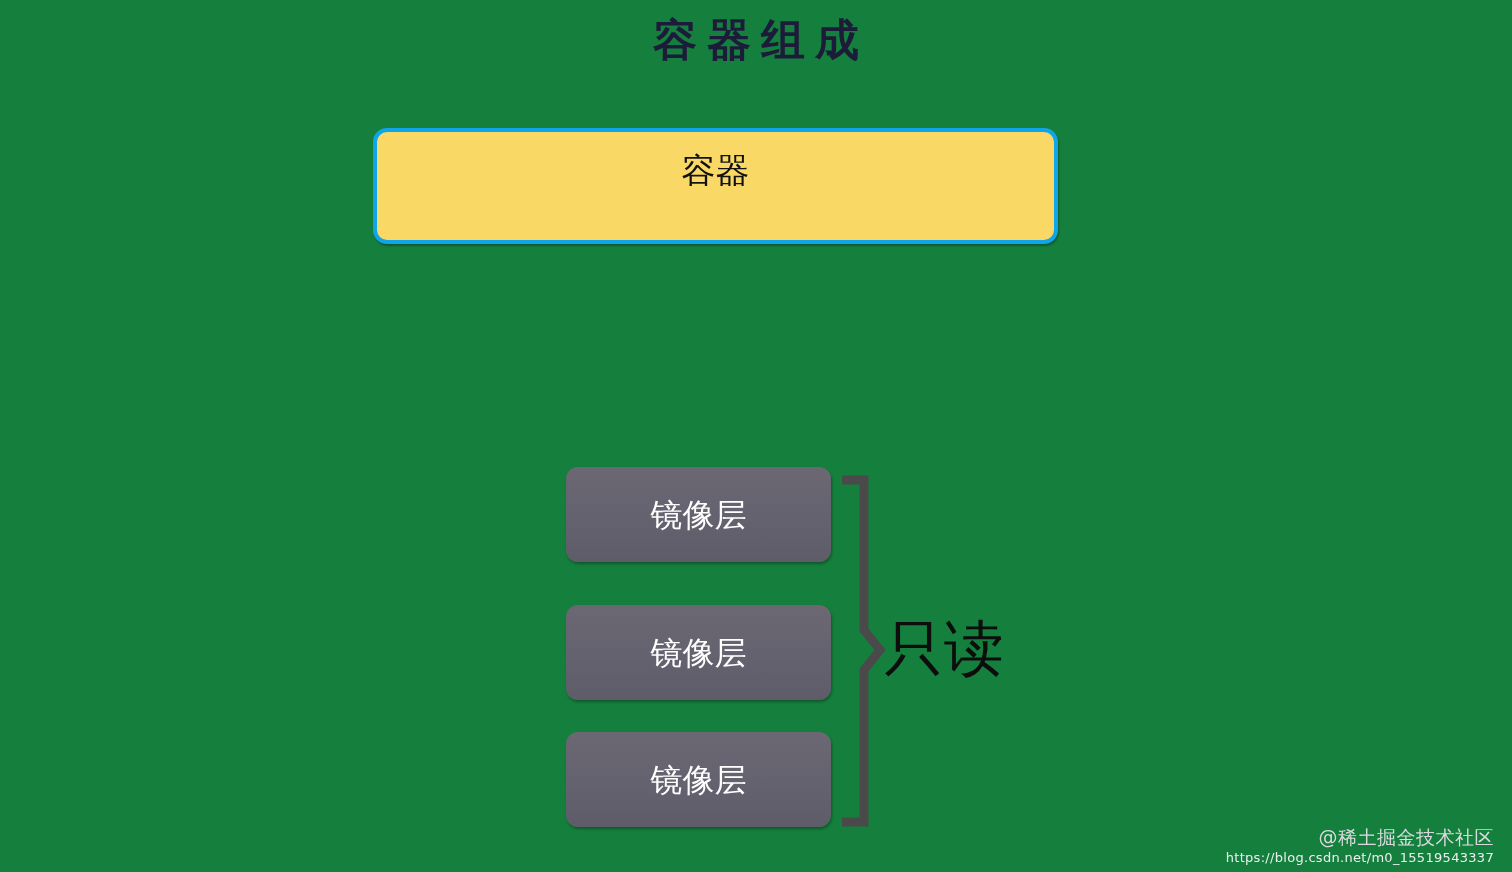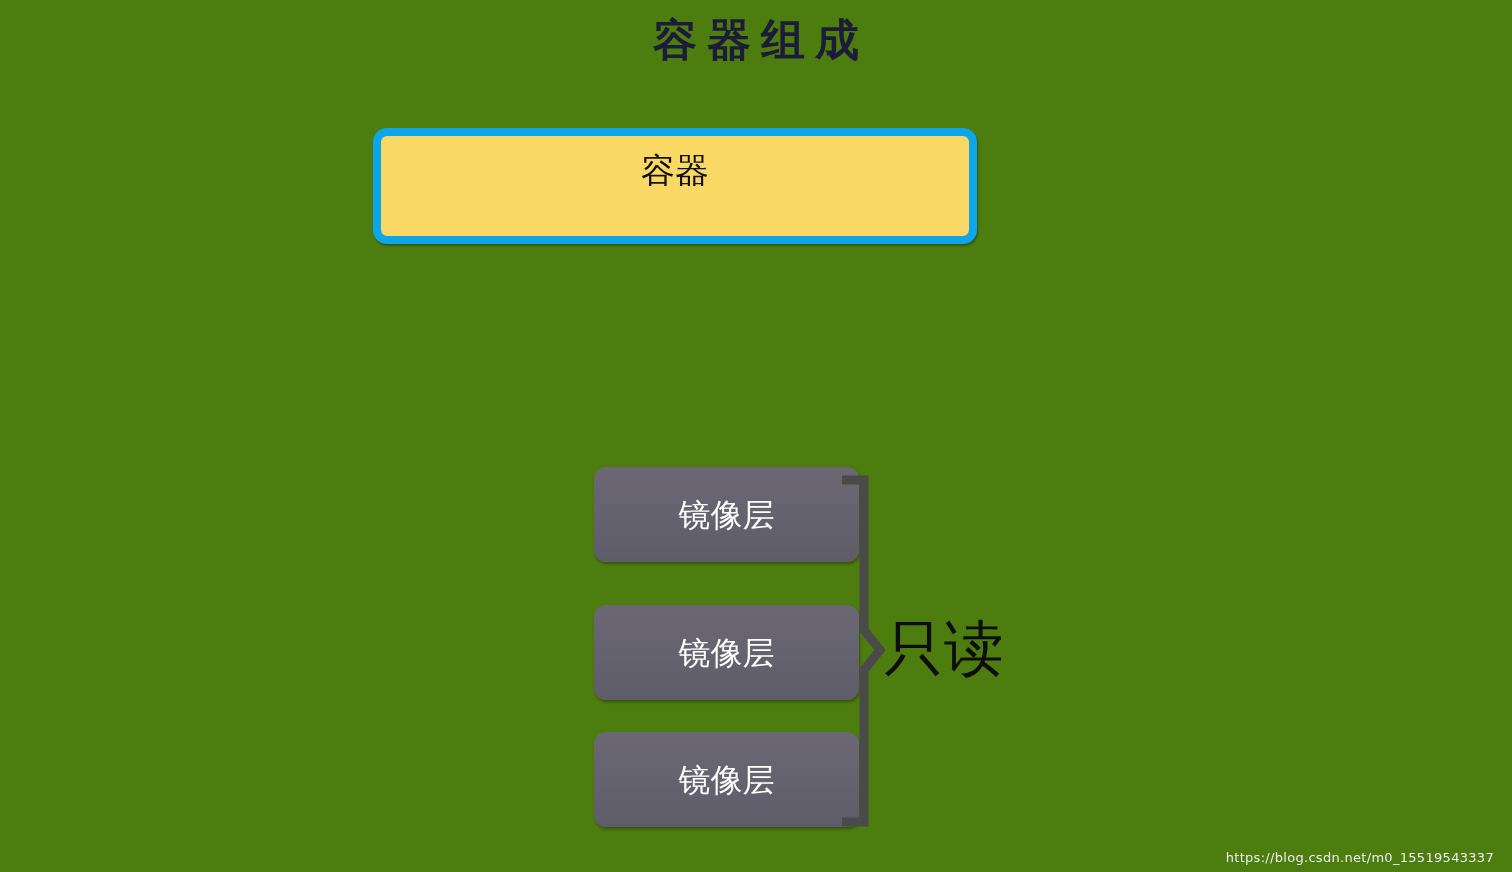--- a/index.html
+++ b/index.html
@@ -10,21 +10,21 @@
     width: 1512px;
     height: 872px;
     background: #f7f7f7;
     font-family: "Liberation Sans", sans-serif;
     overflow: hidden;
   }
   #canvas {
     position: relative;
     width: 1512px;
     height: 872px;
-    background: #4d7c0f;
+    background: #15803d;
   }
 
   
   .title {
     position: absolute;
     left: 0;
     top: 8px;
     width: 1512px;
     text-align: center;
     font-family: "DejaVu Sans", sans-serif;
@@ -34,22 +34,22 @@
     text-indent: 10px;
     color: #1c1c3a;
     line-height: 64px;
     white-space: nowrap;
   }
 
   
   .wide-box {
     position: absolute;
     left: 373px;
-    width: 604px;
-    border: 8px solid #0ea5e9;
+    width: 685px;
+    border: 4px solid #0ea5e9;
     border-radius: 14px;
     box-sizing: border-box;
     box-shadow: 1px 2px 2px rgba(0,0,0,0.30);
     display: flex;
     align-items: center;
     justify-content: center;
   }
   .wide-box .box-label {
     font-family: "DejaVu Serif", "Liberation Serif", serif;
     font-size: 34px;
@@ -75,21 +75,20 @@
     left: 566px;
     width: 265px;
     height: 95px;
     border-radius: 12px;
     box-sizing: border-box;
     background: linear-gradient(180deg, #6b6873 0%, #656270 55%, #5f5c69 100%);
     box-shadow: 1px 2px 3px rgba(0,0,0,0.32);
     display: flex;
     align-items: center;
     justify-content: center;
-    margin-left: 28px;
   }
   .layer-box .box-label {
     font-family: "DejaVu Serif", "Liberation Serif", serif;
     font-size: 32px;
     color: #ffffff;
     line-height: 1;
   }
   #layer-1 { top: 467px; }
   #layer-2 { top: 605px; }
   #layer-3 { top: 732px; }
@@ -169,16 +168,17 @@
              L 30 160
              L 46 180
              L 30 200
              L 30 352
              L 8 352" fill="none" stroke="#4a4a4a" stroke-width="9" stroke-linejoin="miter" stroke-linecap="butt"></path>
   </svg>
 
   <div id="readonly-label">只读</div>
 
   <div id="watermark">
+    <span class="wm-name">@稀土掘金技术社区</span>
     <span class="wm-url">https://blog.csdn.net/m0_15519543337</span>
   </div>
 
 </div>
 
 </body></html>

